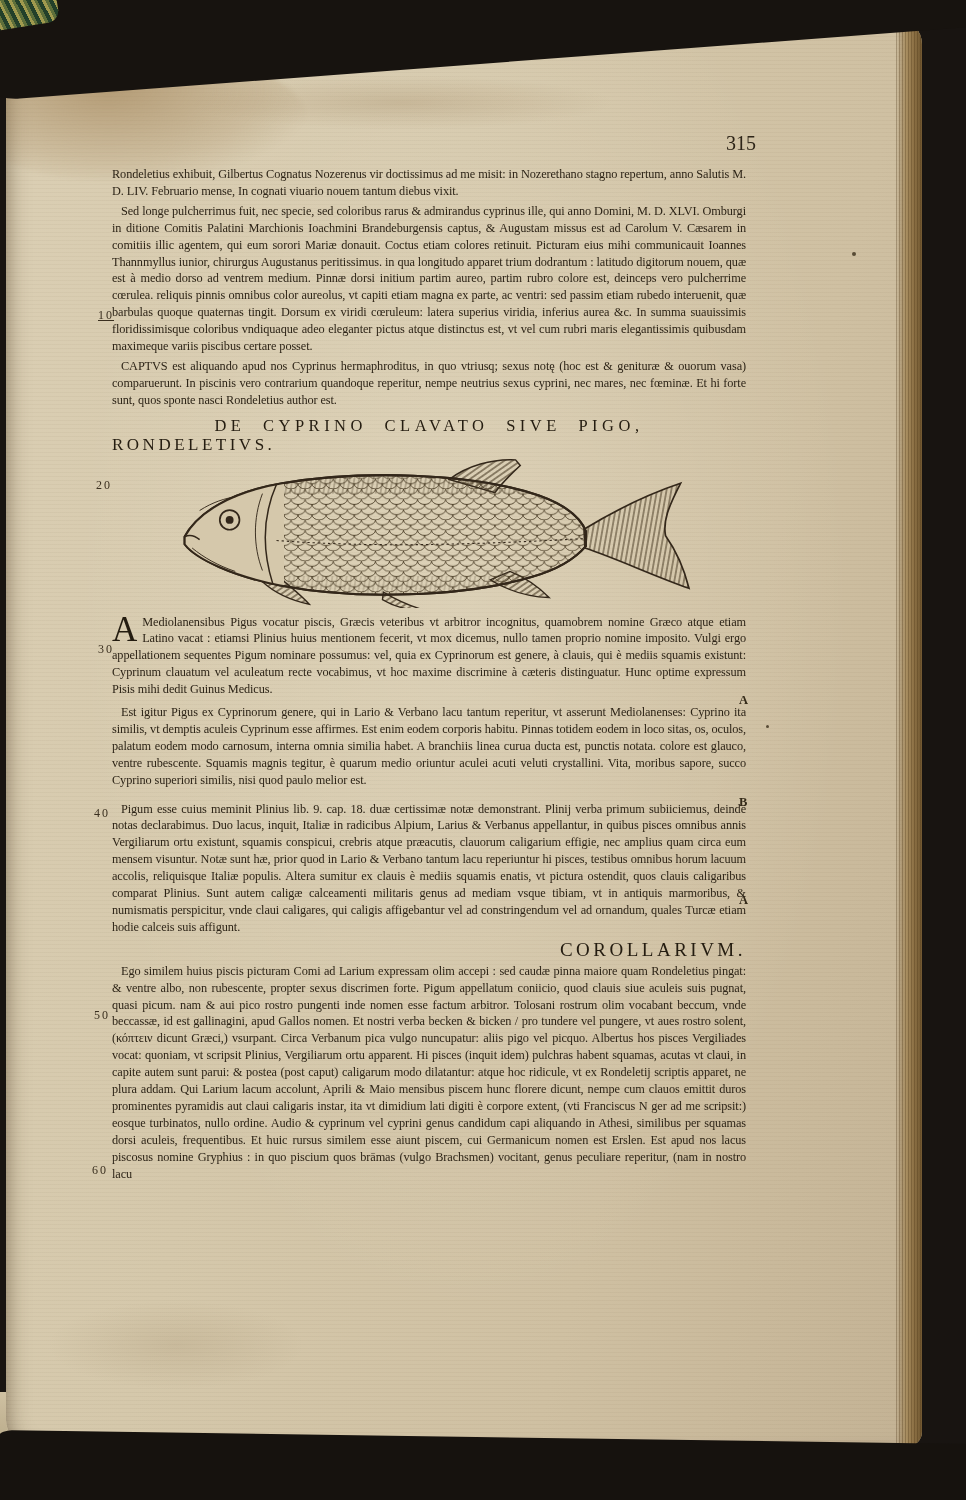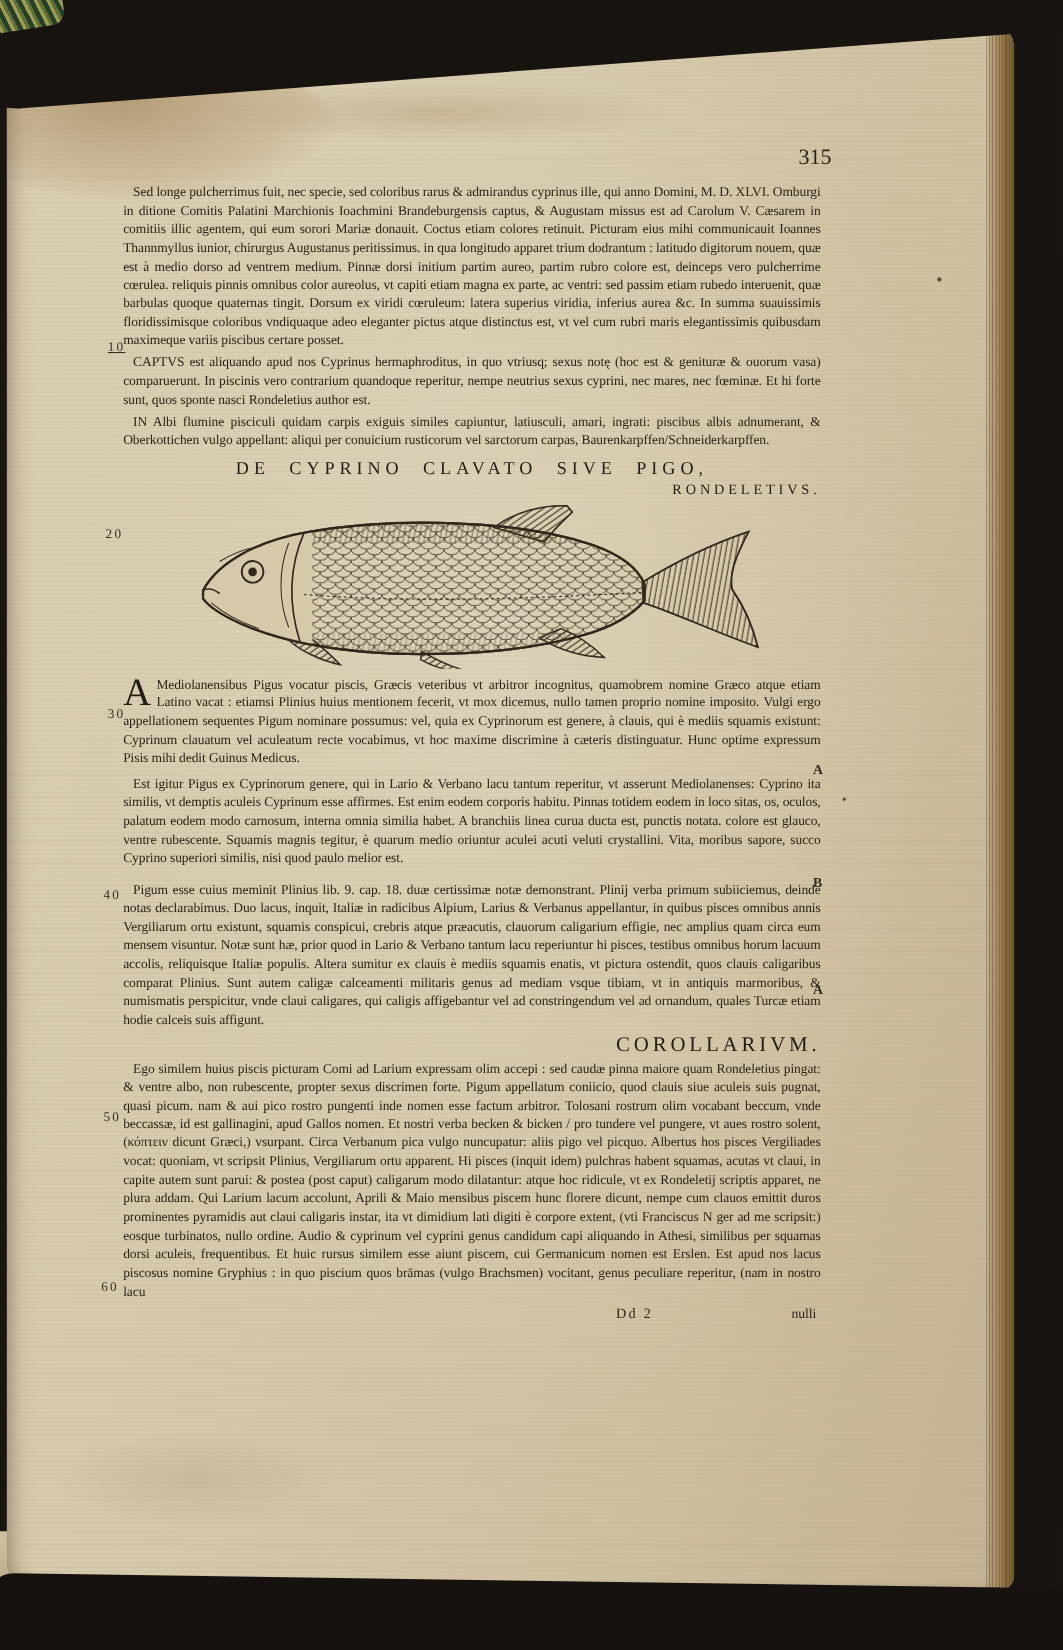--- a/index.html
+++ b/index.html
@@ -47,21 +47,21 @@
     background:repeating-linear-gradient(72deg,#23402a 0 4px,#a09a4e 4px 7px,#5e6f3a 7px 10px);}
   .runhead{position:absolute;left:106px;top:106px;width:634px;text-align:center;
     font-size:27px;letter-spacing:.5px;word-spacing:8px;color:#271f13;}
   .folio{position:absolute;left:690px;top:112px;width:60px;text-align:right;
     font-size:20px;color:#2d2417;}
   .textblock{position:absolute;left:106px;top:146px;width:634px;color:#2d2417;
     font-size:12.3px;line-height:16.9px;text-align:justify;letter-spacing:-0.1px;}
   .para{margin:0 0 3px 0;text-indent:9px;}
   .para.noindent{text-indent:0;}
   .chap-head{margin:9px 0 2px 0;text-align:center;font-size:16.5px;letter-spacing:4.5px;word-spacing:9px;color:#241c10;}
-  .chap-sub{margin:0 0 4px 0;text-align:right;font-size:13px;letter-spacing:3.5px;color:#241c10;}
+  .chap-sub{margin:0 0 4px 0;text-align:left;font-size:17px;letter-spacing:3.5px;color:#241c10;}
   .coroll-head{margin:6px 0 4px 0;text-align:right;font-size:19px;letter-spacing:3.5px;color:#241c10;}
   .fishwrap{margin:4px 0 6px 42px;width:560px;height:150px;}
   .dropcap{float:left;font-size:35px;line-height:29px;padding:1px 5px 0 0;color:#241c10;}
   .mt12{margin-top:12px;} .mt6{margin-top:6px;}
   .sigline{position:relative;height:18px;margin-top:2px;}
   .sig{position:absolute;left:448px;top:0;font-size:13px;letter-spacing:2px;}
   .catch{position:absolute;right:4px;top:0;font-size:12.5px;}
   .margin-note{position:absolute;font-size:12px;color:#3a2f1f;letter-spacing:2px;}
   .margin-letter{position:absolute;font-size:12.5px;font-weight:bold;color:#342a19;}
 </style>
@@ -85,23 +85,23 @@
   <div class="margin-note" style="left:92px;top:622px;">30</div>
   <div class="margin-note" style="left:88px;top:786px;text-align:right;">40</div>
   <div class="margin-note" style="left:88px;top:988px;">50</div>
   <div class="margin-note" style="left:86px;top:1143px;">60</div>
 
   <div class="margin-letter" style="left:733px;top:673px;">A</div>
   <div class="margin-letter" style="left:733px;top:775px;">B</div>
   <div class="margin-letter" style="left:733px;top:873px;">A</div>
 
   <div class="textblock">
+    <p class="para noindent">Rondeletius exhibuit, Gilbertus Cognatus Nozerenus vir doctissimus ad me misit: in Nozerethano stagno repertum, anno Salutis M. D. LIV. Februario mense, In cognati viuario nouem tantum diebus vixit.</p>
     <p class="para">Sed longe pulcherrimus fuit, nec specie, sed coloribus rarus &amp; admirandus cyprinus ille, qui anno Domini, M. D. XLVI. Omburgi in ditione Comitis Palatini Marchionis Ioachmini Brandeburgensis captus, &amp; Augustam missus est ad Carolum V. Cæsarem in comitiis illic agentem, qui eum sorori Mariæ donauit. Coctus etiam colores retinuit. Picturam eius mihi communicauit Ioannes Thannmyllus iunior, chirurgus Augustanus peritissimus. in qua longitudo apparet trium dodrantum : latitudo digitorum nouem, quæ est à medio dorso ad ventrem medium. Pinnæ dorsi initium partim aureo, partim rubro colore est, deinceps vero pulcherrime cœrulea. reliquis pinnis omnibus color aureolus, vt capiti etiam magna ex parte, ac ventri: sed passim etiam rubedo interuenit, quæ barbulas quoque quaternas tingit. Dorsum ex viridi cœruleum: latera superius viridia, inferius aurea &amp;c. In summa suauissimis floridissimisque coloribus vndiquaque adeo eleganter pictus atque distinctus est, vt vel cum rubri maris elegantissimis quibusdam maximeque variis piscibus certare posset.</p>
     <p class="para">CAPTVS est aliquando apud nos Cyprinus hermaphroditus, in quo vtriusq; sexus notę (hoc est &amp; genituræ &amp; ouorum vasa) comparuerunt. In piscinis vero contrarium quandoque reperitur, nempe neutrius sexus cyprini, nec mares, nec fœminæ. Et hi forte sunt, quos sponte nasci Rondeletius author est.</p>
-    <p class="para">IN Albi flumine pisciculi quidam carpis exiguis similes capiuntur, latiusculi, amari, ingrati: piscibus albis adnumerant, &amp; Oberkottichen vulgo appellant: aliqui per conuicium rusticorum vel sarctorum carpas, Baurenkarpffen/Schneiderkarpffen.</p>
 
     <div class="chap-head">DE CYPRINO CLAVATO SIVE PIGO,</div>
     <div class="chap-sub">RONDELETIVS.</div>
 
     <div class="fishwrap">
       <svg viewBox="0 0 560 160" width="560" height="150" xmlns="http://www.w3.org/2000/svg">
         <defs>
           <pattern id="sc" width="15" height="11" patternUnits="userSpaceOnUse">
             <path d="M-7.5,0 a7.5,5.5 0 0 0 15,0 M7.5,0 a7.5,5.5 0 0 0 15,0 M0,5.5 a7.5,5.5 0 0 0 15,0 M15,5.5 a7.5,5.5 0 0 0 15,0" fill="none" stroke="#43351f" stroke-width="0.9"></path>
           </pattern>
@@ -144,22 +144,18 @@
       </svg>
     </div>
 
     <p class="para noindent"><span class="dropcap">A</span><span>Mediolanensibus Pigus vocatur piscis, Græcis veteribus vt arbitror incognitus, quamobrem nomine Græco atque etiam Latino vacat : etiamsi Plinius huius mentionem fecerit, vt mox dicemus, nullo tamen proprio nomine imposito. Vulgi ergo appellationem sequentes Pigum nominare possumus: vel, quia ex Cyprinorum est genere, à clauis, qui è mediis squamis existunt: Cyprinum clauatum vel aculeatum recte vocabimus, vt hoc maxime discrimine à cæteris distinguatur. Hunc optime expressum Pisis mihi dedit Guinus Medicus.</span></p>
     <p class="para mt6">Est igitur Pigus ex Cyprinorum genere, qui in Lario &amp; Verbano lacu tantum reperitur, vt asserunt Mediolanenses: Cyprino ita similis, vt demptis aculeis Cyprinum esse affirmes. Est enim eodem corporis habitu. Pinnas totidem eodem in loco sitas, os, oculos, palatum eodem modo carnosum, interna omnia similia habet. A branchiis linea curua ducta est, punctis notata. colore est glauco, ventre rubescente. Squamis magnis tegitur, è quarum medio oriuntur aculei acuti veluti crystallini. Vita, moribus sapore, succo Cyprino superiori similis, nisi quod paulo melior est.</p>
     <p class="para mt12">Pigum esse cuius meminit Plinius lib. 9. cap. 18. duæ certissimæ notæ demonstrant. Plinij verba primum subiiciemus, deinde notas declarabimus. Duo lacus, inquit, Italiæ in radicibus Alpium, Larius &amp; Verbanus appellantur, in quibus pisces omnibus annis Vergiliarum ortu existunt, squamis conspicui, crebris atque præacutis, clauorum caligarium effigie, nec amplius quam circa eum mensem visuntur. Notæ sunt hæ, prior quod in Lario &amp; Verbano tantum lacu reperiuntur hi pisces, testibus omnibus horum lacuum accolis, reliquisque Italiæ populis. Altera sumitur ex clauis è mediis squamis enatis, vt pictura ostendit, quos clauis caligaribus comparat Plinius. Sunt autem caligæ calceamenti militaris genus ad mediam vsque tibiam, vt in antiquis marmoribus, &amp; numismatis perspicitur, vnde claui caligares, qui caligis affigebantur vel ad constringendum vel ad ornandum, quales Turcæ etiam hodie calceis suis affigunt.</p>
 
     <div class="coroll-head">COROLLARIVM.</div>
     <p class="para">Ego similem huius piscis picturam Comi ad Larium expressam olim accepi : sed caudæ pinna maiore quam Rondeletius pingat: &amp; ventre albo, non rubescente, propter sexus discrimen forte. Pigum appellatum coniicio, quod clauis siue aculeis suis pugnat, quasi picum. nam &amp; aui pico rostro pungenti inde nomen esse factum arbitror. Tolosani rostrum olim vocabant beccum, vnde beccassæ, id est gallinagini, apud Gallos nomen. Et nostri verba becken &amp; bicken / pro tundere vel pungere, vt aues rostro solent, (κόπτειν dicunt Græci,) vsurpant. Circa Verbanum pica vulgo nuncupatur: aliis pigo vel picquo. Albertus hos pisces Vergiliades vocat: quoniam, vt scripsit Plinius, Vergiliarum ortu apparent. Hi pisces (inquit idem) pulchras habent squamas, acutas vt claui, in capite autem sunt parui: &amp; postea (post caput) caligarum modo dilatantur: atque hoc ridicule, vt ex Rondeletij scriptis apparet, ne plura addam. Qui Larium lacum accolunt, Aprili &amp; Maio mensibus piscem hunc florere dicunt, nempe cum clauos emittit duros prominentes pyramidis aut claui caligaris instar, ita vt dimidium lati digiti è corpore extent, (vti Franciscus N ger ad me scripsit:) eosque turbinatos, nullo ordine. Audio &amp; cyprinum vel cyprini genus candidum capi aliquando in Athesi, similibus per squamas dorsi aculeis, frequentibus. Et huic rursus similem esse aiunt piscem, cui Germanicum nomen est Erslen. Est apud nos lacus piscosus nomine Gryphius : in quo piscium quos brāmas (vulgo Brachsmen) vocitant, genus peculiare reperitur, (nam in nostro lacu</p>
 
-    <div class="sigline">
-      <span class="sig">Dd 2</span>
-      <span class="catch">nulli</span>
-    </div>
   </div>
 </div>
 
 <div class="top-curtain"></div>
 <div class="bottom-curtain"></div>
 <div class="headband"></div>
 
 </body></html>

